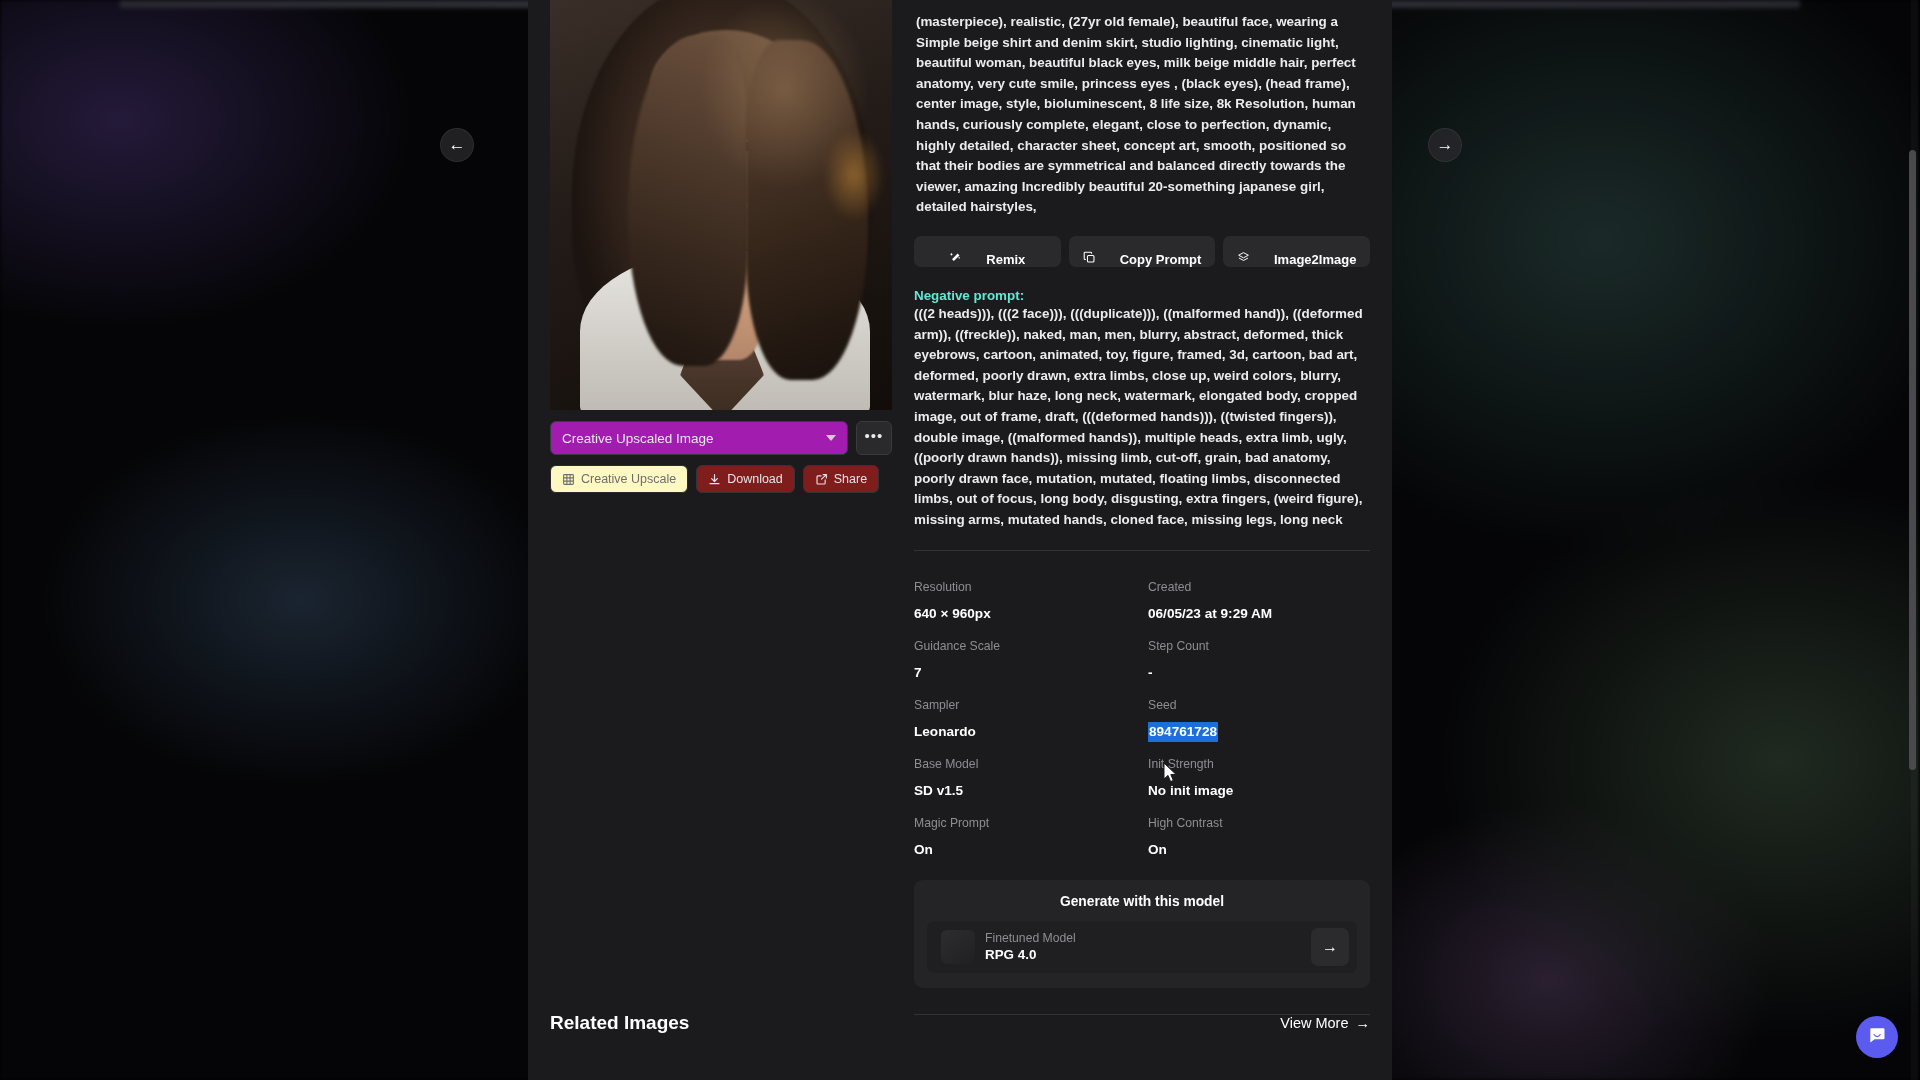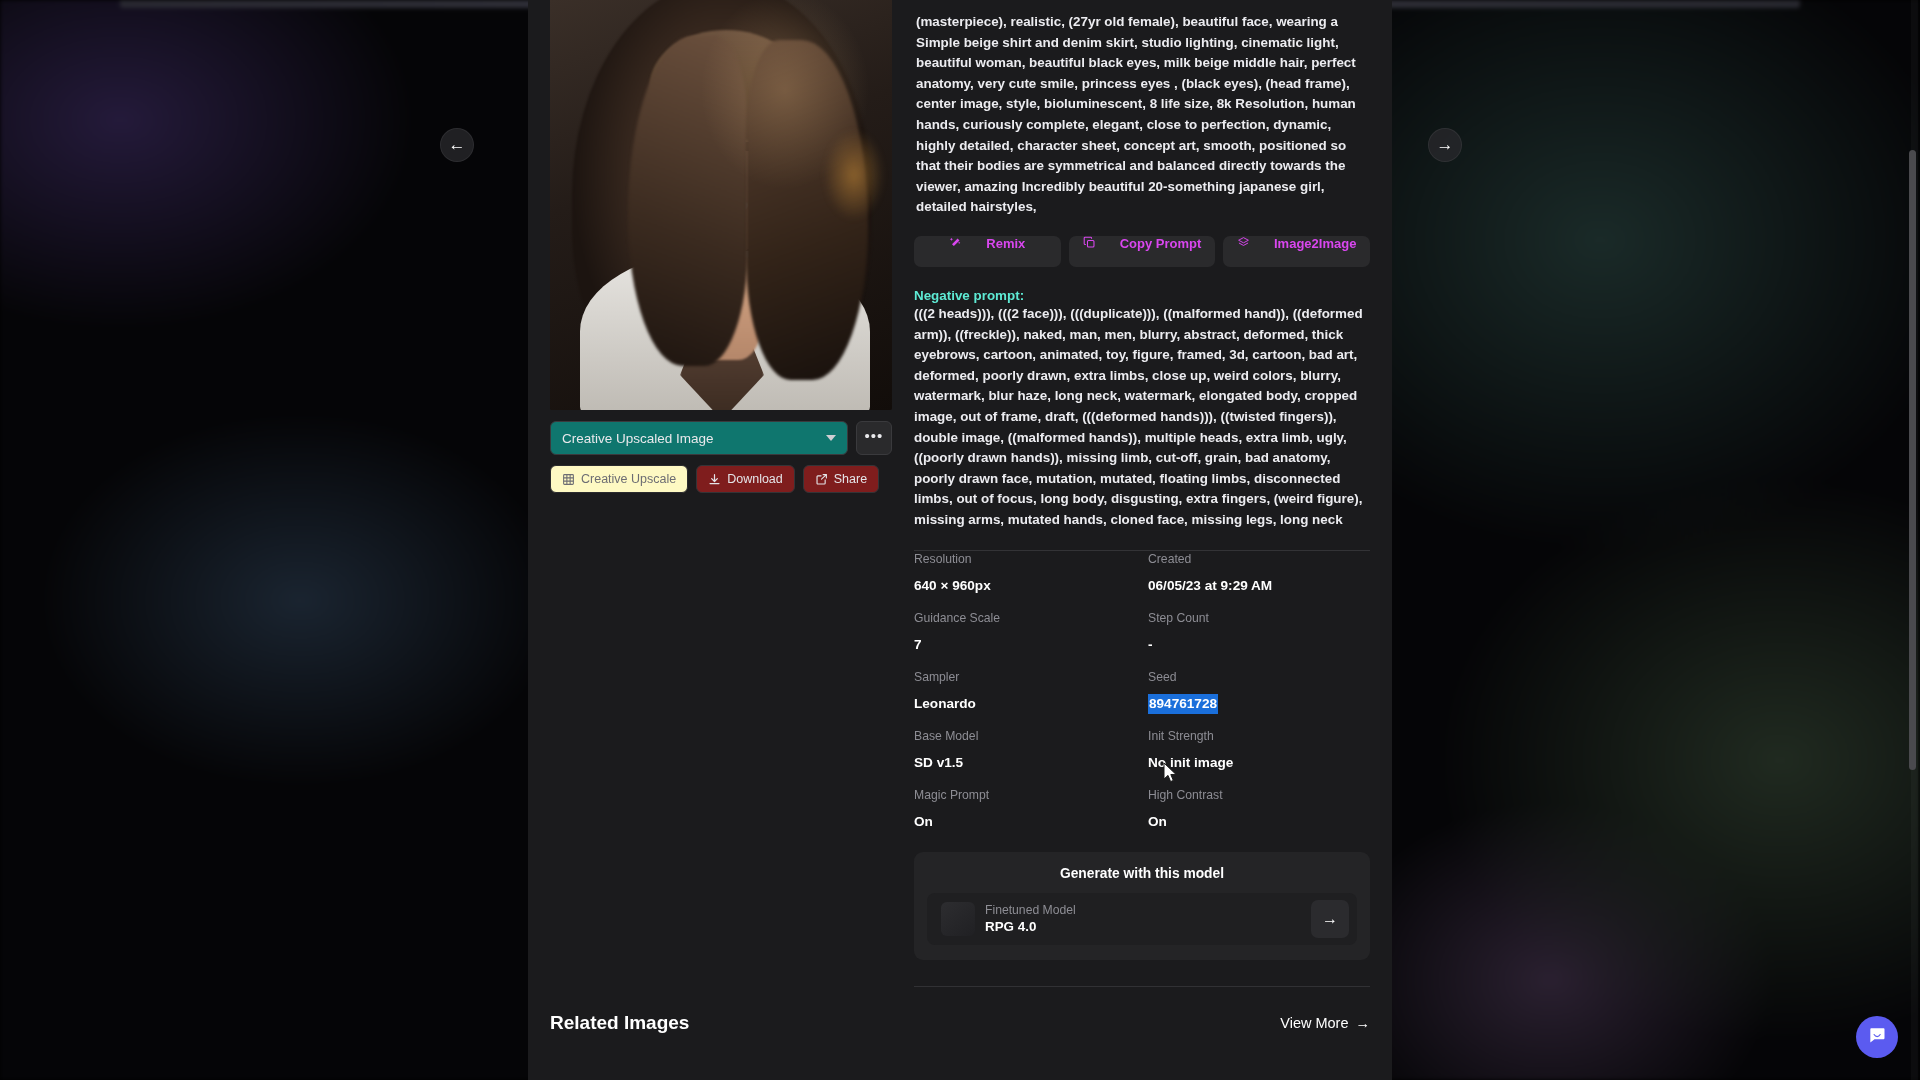--- a/index.html
+++ b/index.html
@@ -97,21 +97,21 @@
     display: flex; align-items: center; justify-content: center;
     font-size: 17px; cursor: pointer; z-index: 5;
     border: 1px solid rgba(255,255,255,.06);
   }
   #prev-arrow { left: 440px; top: 128px; }
   #next-arrow { left: 1428px; top: 128px; }
 
   
   #select-row { display: flex; gap: 8px; margin-top: 11px; align-items: center; }
   #variant-select {
-    flex: 1; height: 34px; background: #0f766e; border: 1px solid #3a3a3d;
+    flex: 1; height: 34px; background: #a21caf; border: 1px solid #3a3a3d;
     border-radius: 6px; color: #e9e9ec; font-size: 13.5px;
     display: flex; align-items: center; justify-content: space-between;
     padding: 0 11px; cursor: pointer;
   }
   .caret { width:0;height:0;border-left:5px solid transparent;border-right:5px solid transparent;border-top:6px solid #cfcfd4; }
   #more-button {
     width: 36px; height: 34px; background: #2a2a2c; border: 1px solid #3a3a3d;
     border-radius: 6px; color: #e9e9ec; display:flex; align-items:center; justify-content:center;
     font-size: 15px; letter-spacing:1px; cursor:pointer; padding-bottom:6px;
   }
@@ -130,32 +130,32 @@
   #details-col {
     position: absolute; left: 386px; top: 0; width: 456px; padding-top: 12px;
   }
   #prompt-text {
     color: #ececf0; font-size: 13.4px; line-height: 20.6px; font-weight: 700;
     padding: 0 2px 0 2px;
   }
   #prompt-actions { display: flex; gap: 8px; margin-top: 18px; }
   .pa-btn {
     flex: 1; height: 31px; background: #2a2a2c; border-radius: 7px;
-    color: #d946ef; font-size: 13px; font-weight: 600;
-    display:flex; align-items:flex-start; justify-content:center; gap:24px; cursor:pointer;
+    color: #ffffff; font-size: 13px; font-weight: 600;
+    display:flex; align-items:flex-end; justify-content:center; gap:24px; cursor:pointer;
   }
   #neg-block { margin-top: 21px; }
   #neg-title { color:#5eead4; font-size: 13.4px; font-weight: 700; margin-bottom: 1px; }
   #neg-text { color:#ececf0; font-size: 13.4px; line-height: 20.6px; font-weight: 700; }
 
   
   #meta-divider { height:1px; background:#333336; margin: 20px 0 0 0; }
   #meta-grid {
     display: grid; grid-template-columns: 1fr 1fr; column-gap: 12px; row-gap: 0;
-    padding-top: 0;
+    padding-top: 28px;
   }
   .meta-cell { padding-bottom: 14px; }
   .meta-label { color:#8d8d94; font-size: 12.2px; line-height: 17px; }
   .meta-value { color:#fff; font-size: 13.6px; font-weight: 700; line-height: 20px; margin-top: 8px; }
   .meta-value.selected {
     background: #1a6fdb; color: #fff; display: inline-block; padding: 0 1px;
   }
 
   
   #gen-card {

